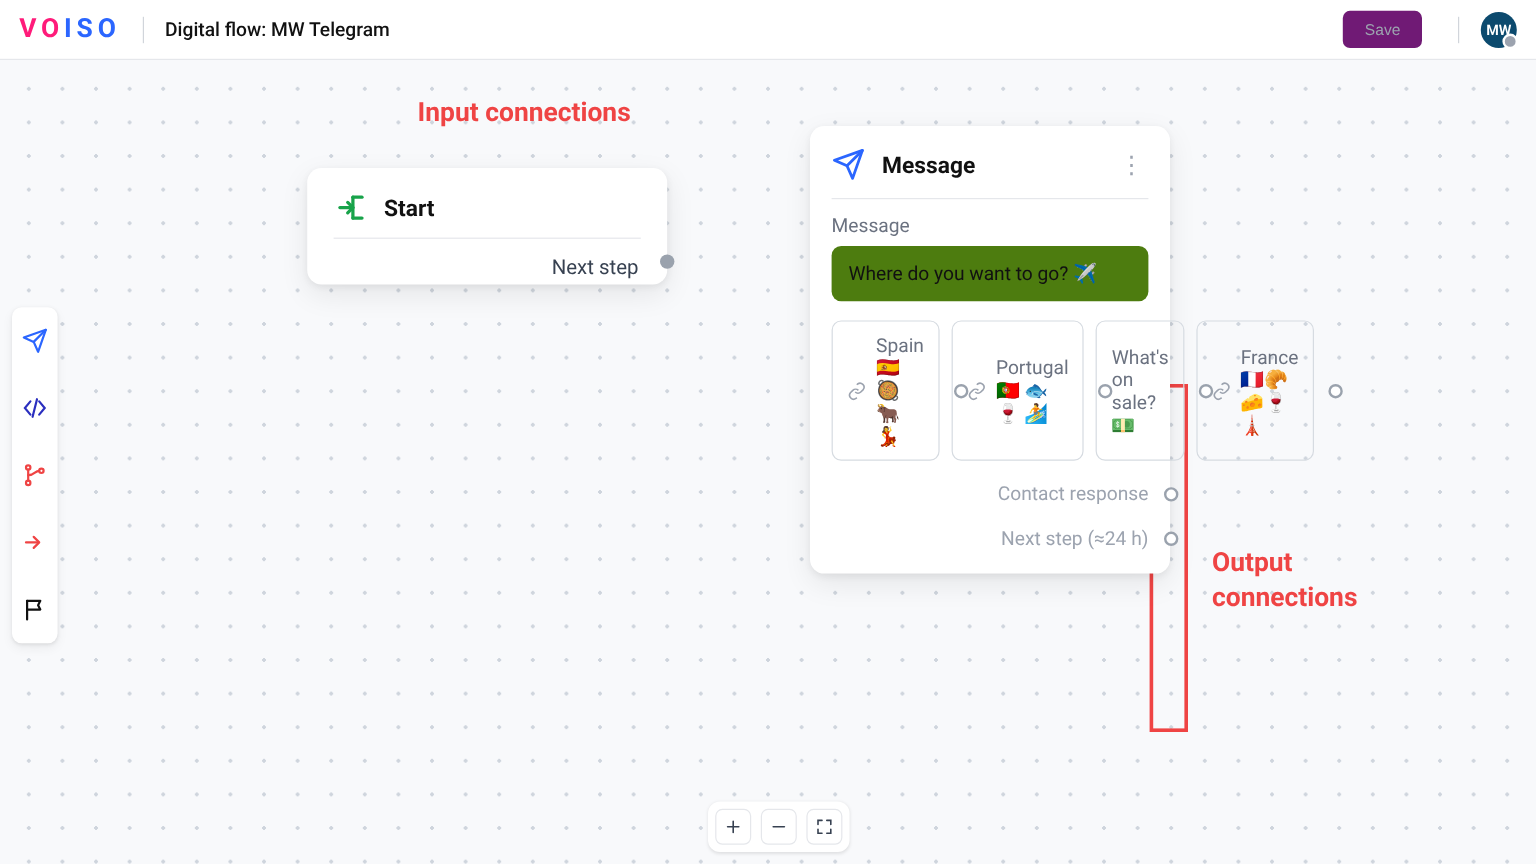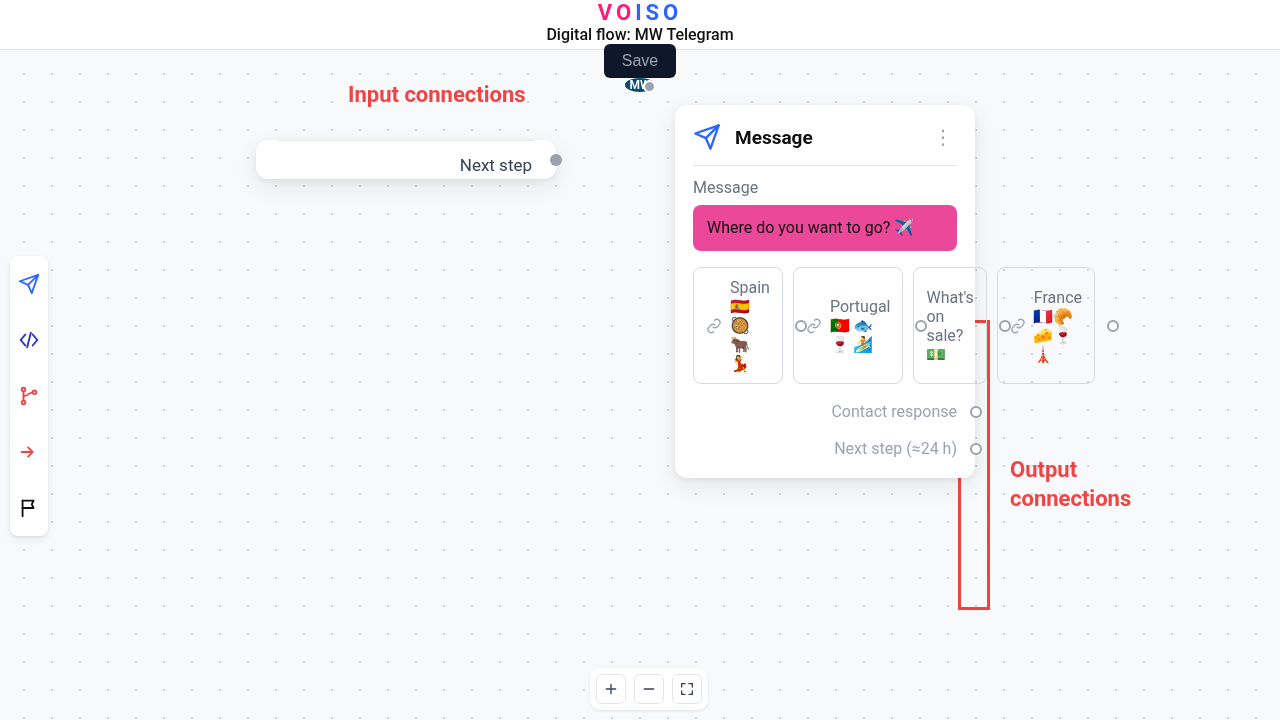--- a/index.html
+++ b/index.html
@@ -1,30 +1,30 @@
 <!DOCTYPE html>
 <html><head>
 <meta charset="utf-8">
 <style>
   * { box-sizing: border-box; margin: 0; padding: 0; }
   html, body { width: 1280px; height: 720px; font-family: -apple-system, BlinkMacSystemFont, "Segoe UI", Roboto, sans-serif; overflow: hidden; }
   body { background: #fff; }
 
   
-  .header { height: 50px; display: flex; align-items: center; padding: 0 16px; border-bottom: 1px solid #e5e7eb; background: #fff; position: relative; z-index: 10; flex-direction: column; }
+  .header { height: 50px; display: flex; align-items: center; padding: 0 16px; border-bottom: 1px solid #e5e7eb; background: #fff; position: relative; z-index: 10; }
   .logo { font-size: 22px; font-weight: 700; letter-spacing: 4px; }
   .logo .v { color: #ff1b7a; }
   .logo .o1 { color: #ff1b7a; }
   .logo .i  { color: #2b66ff; }
   .logo .s  { color: #2b66ff; }
   .logo .o2 { color: #2b66ff; }
   .header-divider { width: 1px; height: 22px; background: #d1d5db; margin: 0 18px; }
   .page-title { font-size: 16px; color: #111; font-weight: 500; }
   .header-spacer { flex: 1; }
-  .save-btn { background: #0f172a; color: #9ca3af; border: none; border-radius: 6px; padding: 8px 18px; font-size: 16px; cursor: default; }
+  .save-btn { background: #701a75; color: #9ca3af; border: none; border-radius: 6px; padding: 8px 18px; font-size: 13px; margin-right: 12px; cursor: default; }
   .avatar { width: 30px; height: 30px; border-radius: 50%; background: #0c4a6e; color: #fff; display: flex; align-items: center; justify-content: center; font-size: 12px; font-weight: 600; position: relative; }
   .avatar::after { content: ""; position: absolute; right: -1px; bottom: -1px; width: 9px; height: 9px; border-radius: 50%; background: #9ca3af; border: 2px solid #fff; }
 
   
   .canvas { position: absolute; top: 50px; left: 0; right: 0; bottom: 0; background: #f8f9fb;
     background-image: radial-gradient(circle, #cfd5dd 1.5px, transparent 1.5px);
     background-size: 28px 28px;
     background-position: 10px 10px;
   }
 
@@ -42,21 +42,21 @@
   .start-node .sep { height: 1px; background: #e5e7eb; margin: 0 22px; }
   .start-node .next { text-align: right; padding: 14px 24px 4px; font-size: 17px; color: #374151; position: relative; }
   .start-node .out-port { position: absolute; right: -6px; top: 50%; transform: translateY(-50%); width: 12px; height: 12px; border-radius: 50%; background: #9aa2ad; }
 
   .msg-node { left: 675px; top: 55px; width: 300px; padding-bottom: 16px; }
   .msg-node .node-head { display: flex; align-items: center; gap: 14px; padding: 18px 18px 10px; }
   .msg-node .title { font-size: 19px; font-weight: 700; color: #111; flex: 1; }
   .msg-node .menu-dots { color: #9ca3af; font-size: 20px; line-height: 1; cursor: pointer; padding: 2px 4px; }
   .msg-node .hr { height: 1px; background: #e5e7eb; margin: 4px 18px 10px; }
   .msg-node .section-label { font-size: 16px; color: #6b7280; padding: 2px 18px 8px; }
-  .msg-node .msg-body { margin: 0 18px 12px; background: #ec4899; border-radius: 8px; padding: 12px 14px; font-size: 16px; color: #111; line-height: 1.4; }
+  .msg-node .msg-body { margin: 0 18px 12px; background: #4d7c0f; border-radius: 8px; padding: 12px 14px; font-size: 16px; color: #111; line-height: 1.4; }
   .options { display: flex; flex-direction: row; gap: 10px; padding: 4px 18px 6px; }
   .option { position: relative; border: 1px solid #d6dbe1; border-radius: 8px; padding: 10px 12px; font-size: 16px; color: #6b7280; display: flex; align-items: center; justify-content: center; gap: 8px; }
   .option .link-ico { color: #9ca3af; display: inline-flex; }
   .option .link-ico svg { width: 16px; height: 16px; }
   .option .port { position: absolute; right: -25px; top: 50%; transform: translateY(-50%); width: 12px; height: 12px; border: 2px solid #9aa2ad; border-radius: 50%; background: #fff; }
   .trail { display: flex; flex-direction: column; gap: 10px; padding: 8px 18px 0; }
   .trail-row { position: relative; font-size: 16px; color: #9ca3af; text-align: right; padding: 4px 0; }
   .trail-row .port { position: absolute; right: -25px; top: 50%; transform: translateY(-50%); width: 12px; height: 12px; border: 2px solid #9aa2ad; border-radius: 50%; background: #fff; }
 
   
@@ -143,20 +143,30 @@
 
     <path d="M560 45 L 665 80" stroke="#ef4444" stroke-width="6" fill="none" marker-end="url(#arrowRed)"></path>
   </svg>
 
   <div class="anno anno-in">Input connections</div>
   <div class="anno anno-out" style="white-space:pre-line;">Output
 connections</div>
   <div class="output-box"></div>
 
   <div class="node start-node">
+    <div class="node-head">
+      <svg width="26" height="26" viewBox="0 0 24 24" fill="none" stroke="#18a34a" stroke-width="2.5" stroke-linecap="round" stroke-linejoin="round">
+          <path d="M13 4v16"></path>
+          <path d="M13 4h7"></path>
+          <path d="M13 20h7"></path>
+          <path d="M3 12h10"></path>
+          <path d="M9 8l4 4-4 4"></path>
+        </svg>
+      <div class="title">Start</div>
+    </div>
     <div class="sep"></div>
     <div class="next">
       <span>Next step</span>
       <span class="out-port"></span>
     </div>
   </div>
 
   <div class="node msg-node">
     <div class="node-head">
       <svg width="28" height="28" viewBox="0 0 24 24" fill="none" stroke="#2b66ff" stroke-width="2" stroke-linejoin="round" stroke-linecap="round">

